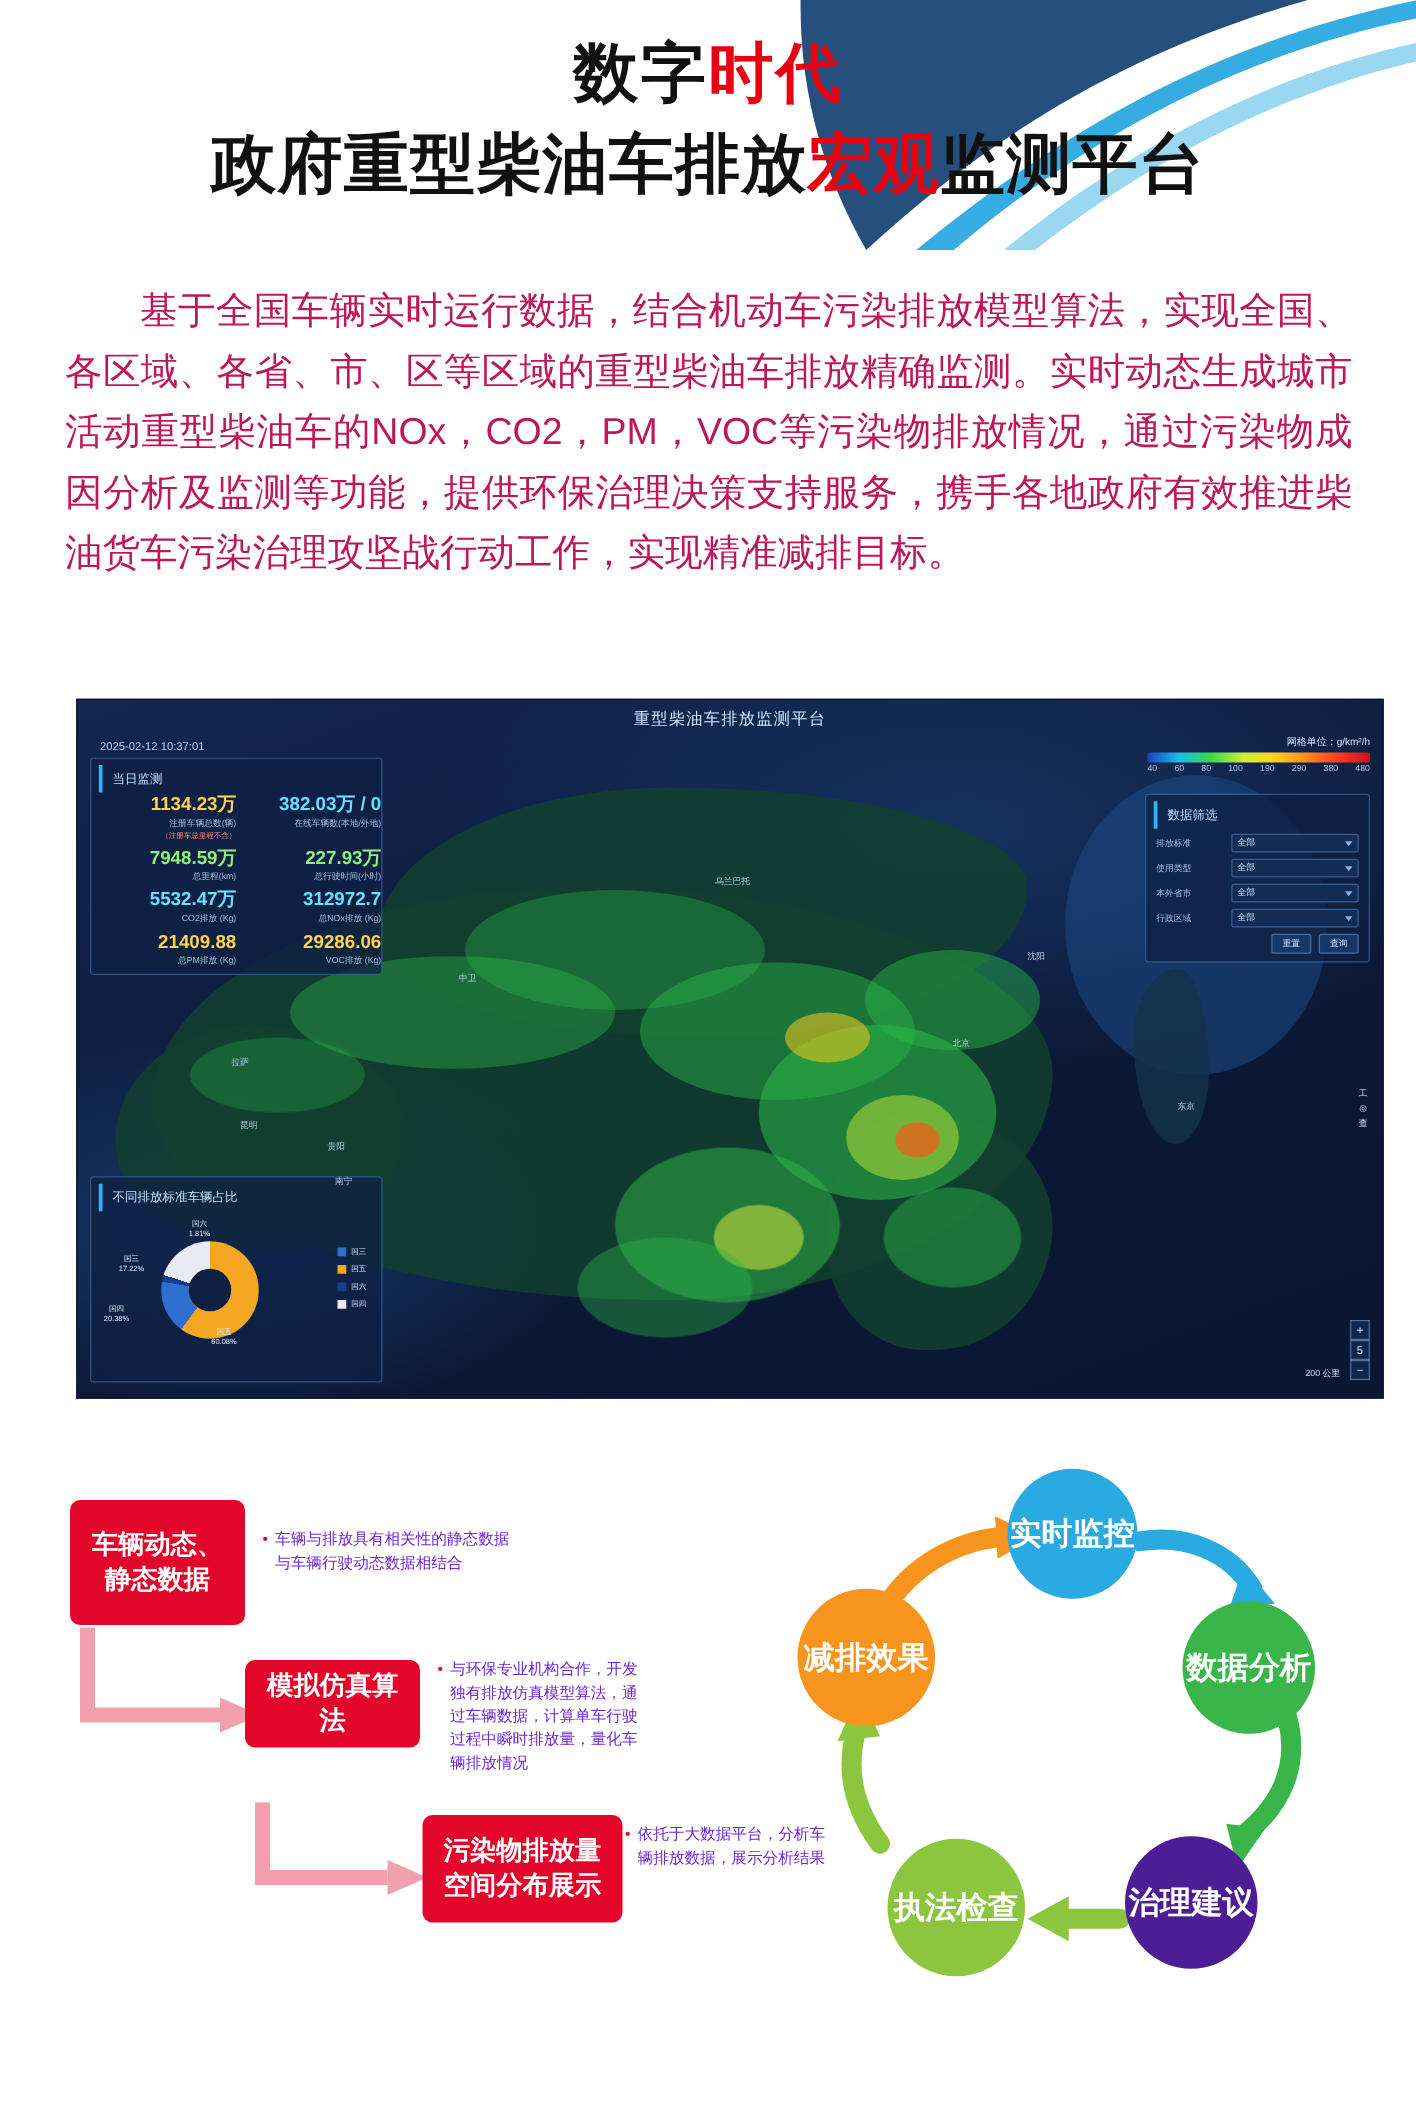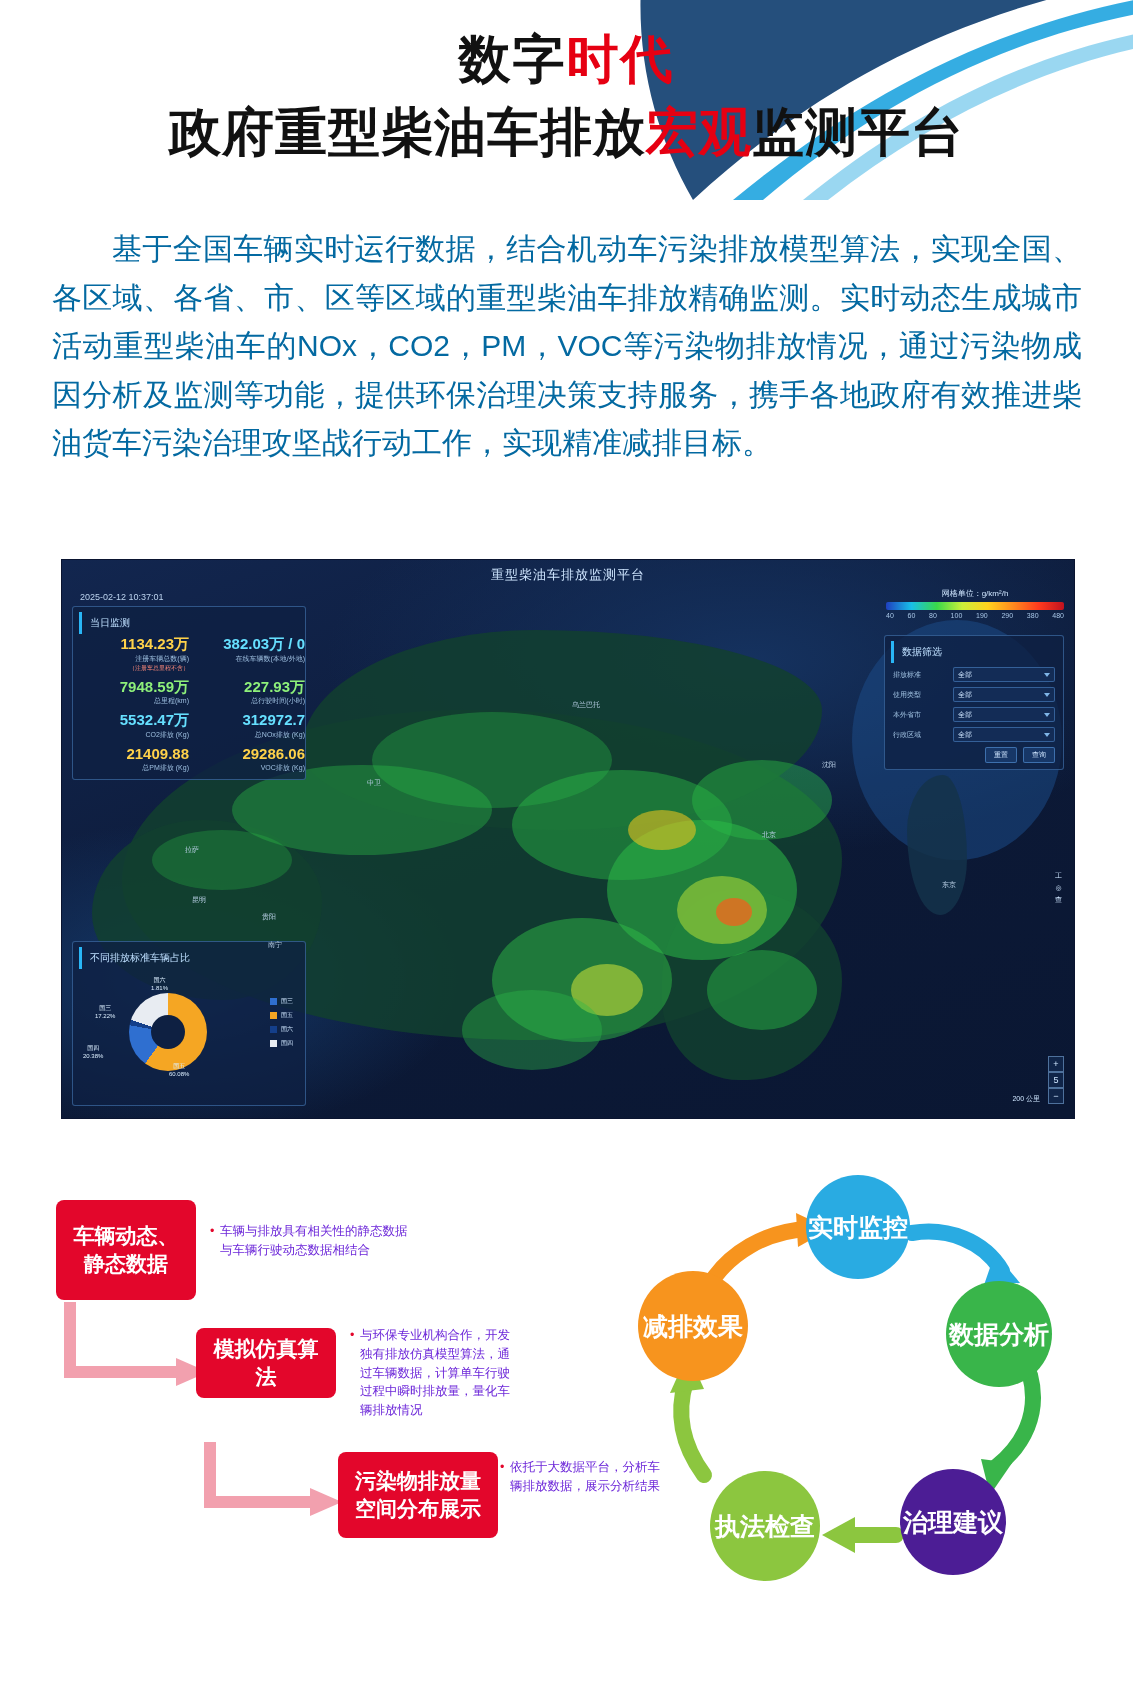--- a/index.html
+++ b/index.html
@@ -14,28 +14,28 @@
 
   
   .title-wrap{position:absolute;top:30px;left:0;width:1133px;text-align:center;}
   .title1{font-size:52px;font-weight:bold;letter-spacing:2px;line-height:1.15;color:#111;}
   .title2{font-size:52px;font-weight:bold;letter-spacing:1px;line-height:1.25;color:#111;margin-top:10px;}
   .red{color:#e60012;}
 
   
   .para{
     position:absolute;top:225px;left:52px;width:1030px;
-    font-size:30px;line-height:1.62;color:#0369a1;text-align:justify;
+    font-size:30px;line-height:1.62;color:#be185d;text-align:justify;
     text-indent:60px;
   }
 
   
   .dash{
     position:absolute;top:559px;left:61px;width:1012px;height:558px;
-    background:#0d1b3e;border:1px solid #0a1430;overflow:hidden;
+    background:#0d1b3e;border:1px solid #0a1430;overflow:hidden;padding-left:32px;
   }
   .dash-map{position:absolute;inset:0;
     background:
       radial-gradient(ellipse 60% 50% at 68% 18%, #15325f 0%, rgba(21,50,95,0) 70%),
       radial-gradient(ellipse 40% 40% at 12% 75%, #153a6b 0%, rgba(21,58,107,0) 70%),
       linear-gradient(160deg,#12264f 0%, #0c1936 55%, #0a1733 100%);
   }
   
   .land{position:absolute;background:#12402f;opacity:.85;border-radius:48% 52% 43% 57%/52% 45% 55% 48%;}
   .sea{position:absolute;background:#1b4a86;opacity:.85;border-radius:50%;}
@@ -191,21 +191,21 @@
         <div class="kpi-l">总PM排放 (Kg)</div>
       </div>
       <div class="kpi">
         <div class="kpi-v">29286.06</div>
         <div class="kpi-l">VOC排放 (Kg)</div>
       </div>
     </div>
   </div>
 
   <div class="legend">
-    <div style="text-align:center;">网格单位：g/km²/h</div>
+    <div style="text-align:right;">网格单位：g/km²/h</div>
     <div class="legend-bar"></div>
     <div class="legend-ticks">
       <span>40</span>
       <span>60</span>
       <span>80</span>
       <span>100</span>
       <span>190</span>
       <span>290</span>
       <span>380</span>
       <span>480</span>

